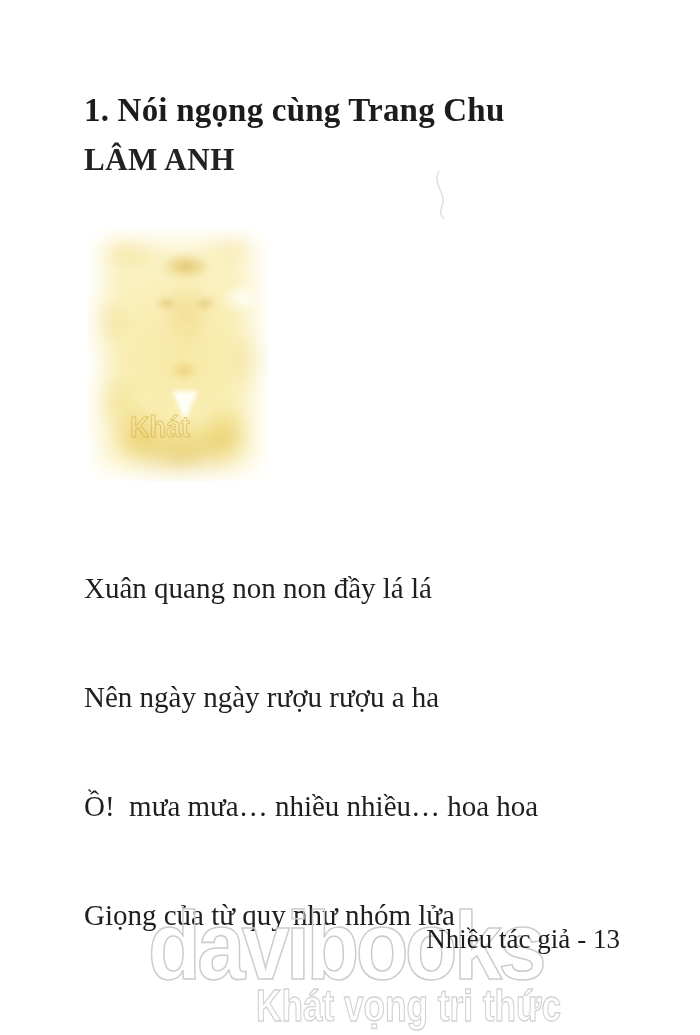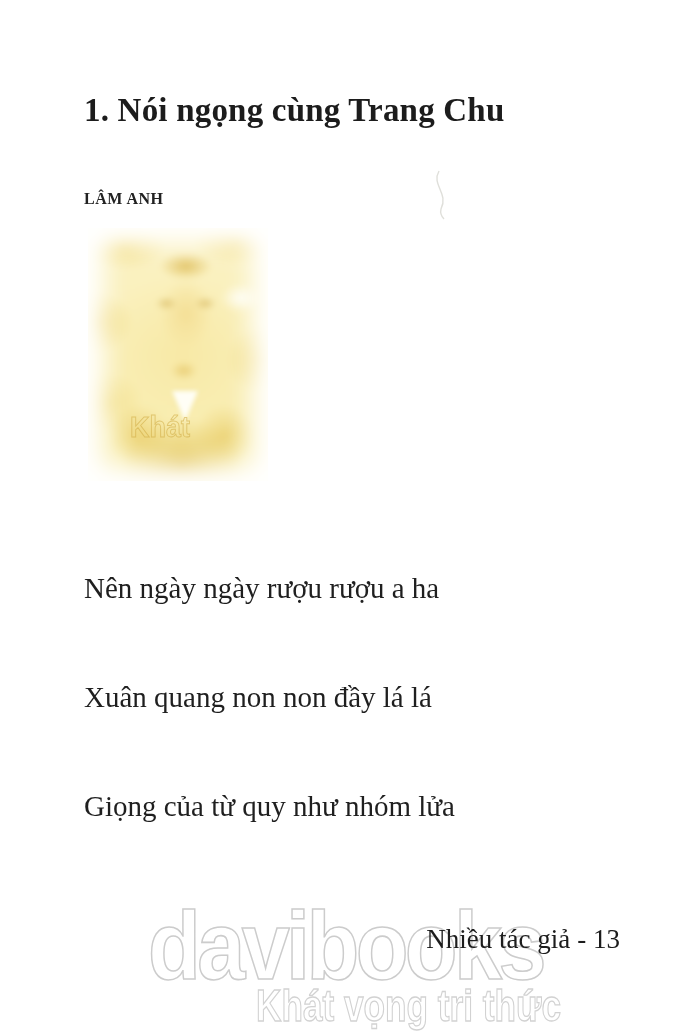--- a/index.html
+++ b/index.html
@@ -21,26 +21,25 @@
     top: 92px;
     font-size: 33px;
     letter-spacing: 0.2px;
     color: #1c1c1c;
     white-space: nowrap;
   }
   .author {
     position: absolute;
     left: 84px;
     top: 142px;
-    font-size: 16px;
+    font-size: 31px;
     font-weight: 600;
     letter-spacing: 0.5px;
     color: #222222;
     white-space: nowrap;
-    margin-top: 48px;
   }
 
   
   .photo {
     position: absolute;
     left: 88px;
     top: 228px;
     width: 180px;
     height: 253px;
     background: #8b5cf6;
@@ -177,22 +176,23 @@
   </svg>
 
   <div class="photo">
     <div class="photo-paint"></div>
     <div class="collar"></div>
     <div class="photo-stamp">Khát</div>
     <div class="photo-vignette"></div>
   </div>
 
   <div class="poem">
+    <div>Xuân quang non non đầy lá lá</div>
     <div>Nên ngày ngày rượu rượu a ha</div>
-    <div>Xuân quang non non đầy lá lá</div>
+    <div>Ồ!  mưa mưa… nhiều nhiều… hoa hoa</div>
     <div>Giọng của từ quy như nhóm lửa</div>
     
     
     
     
     
   </div>
 
   <div class="wm wm-brand">davibooks</div>
   <div class="wm wm-slogan">Khát vọng tri thức</div>

